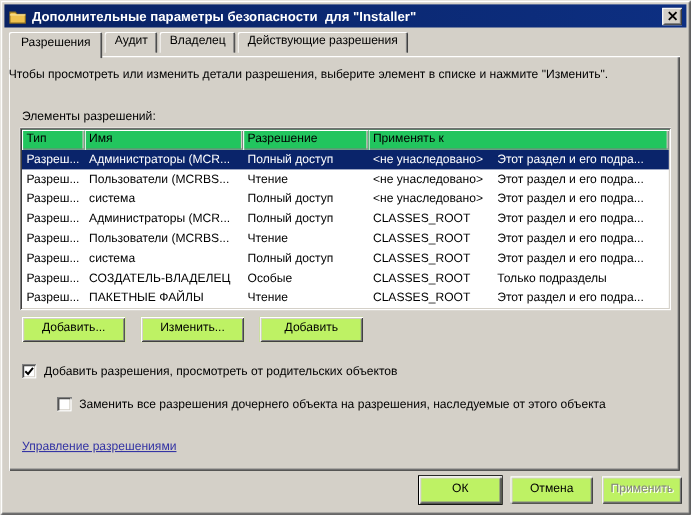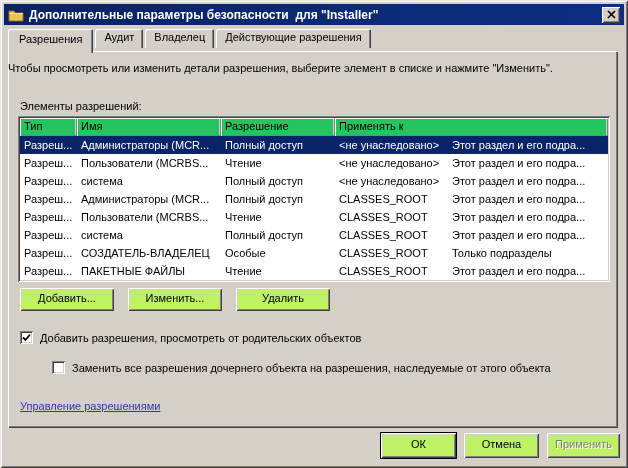--- a/index.html
+++ b/index.html
@@ -186,21 +186,21 @@
         <div class="c-type">Разреш...</div>
         <div class="c-name">ПАКЕТНЫЕ ФАЙЛЫ</div>
         <div class="c-perm">Чтение</div>
         <div class="c-inh">CLASSES_ROOT</div>
         <div class="c-apply">Этот раздел и его подра...</div>
       </div>
     </div>
 
     <div class="btn" style="left:12px;  top:237px; width:94px;">Добавить...</div>
     <div class="btn" style="left:120px; top:237px; width:94px;">Изменить...</div>
-    <div class="btn" style="left:228px; top:237px; width:94px;">Удалить</div>
+    <div class="btn" style="left:228px; top:237px; width:94px;">Добавить</div>
 
     <div class="checkrow" style="top:280px;">
       <span class="checkbox">
         <svg width="9" height="9" viewBox="0 0 9 9">
           <path d="M1 4.5 L3.5 7 L8 1.5" fill="none" stroke="#000" stroke-width="1.8"></path>
         </svg>
       </span>
       <span>Добавить разрешения, просмотреть от родительских объектов</span>
     </div>
     <div class="checkrow" style="top:310px;padding-left:32px;">

